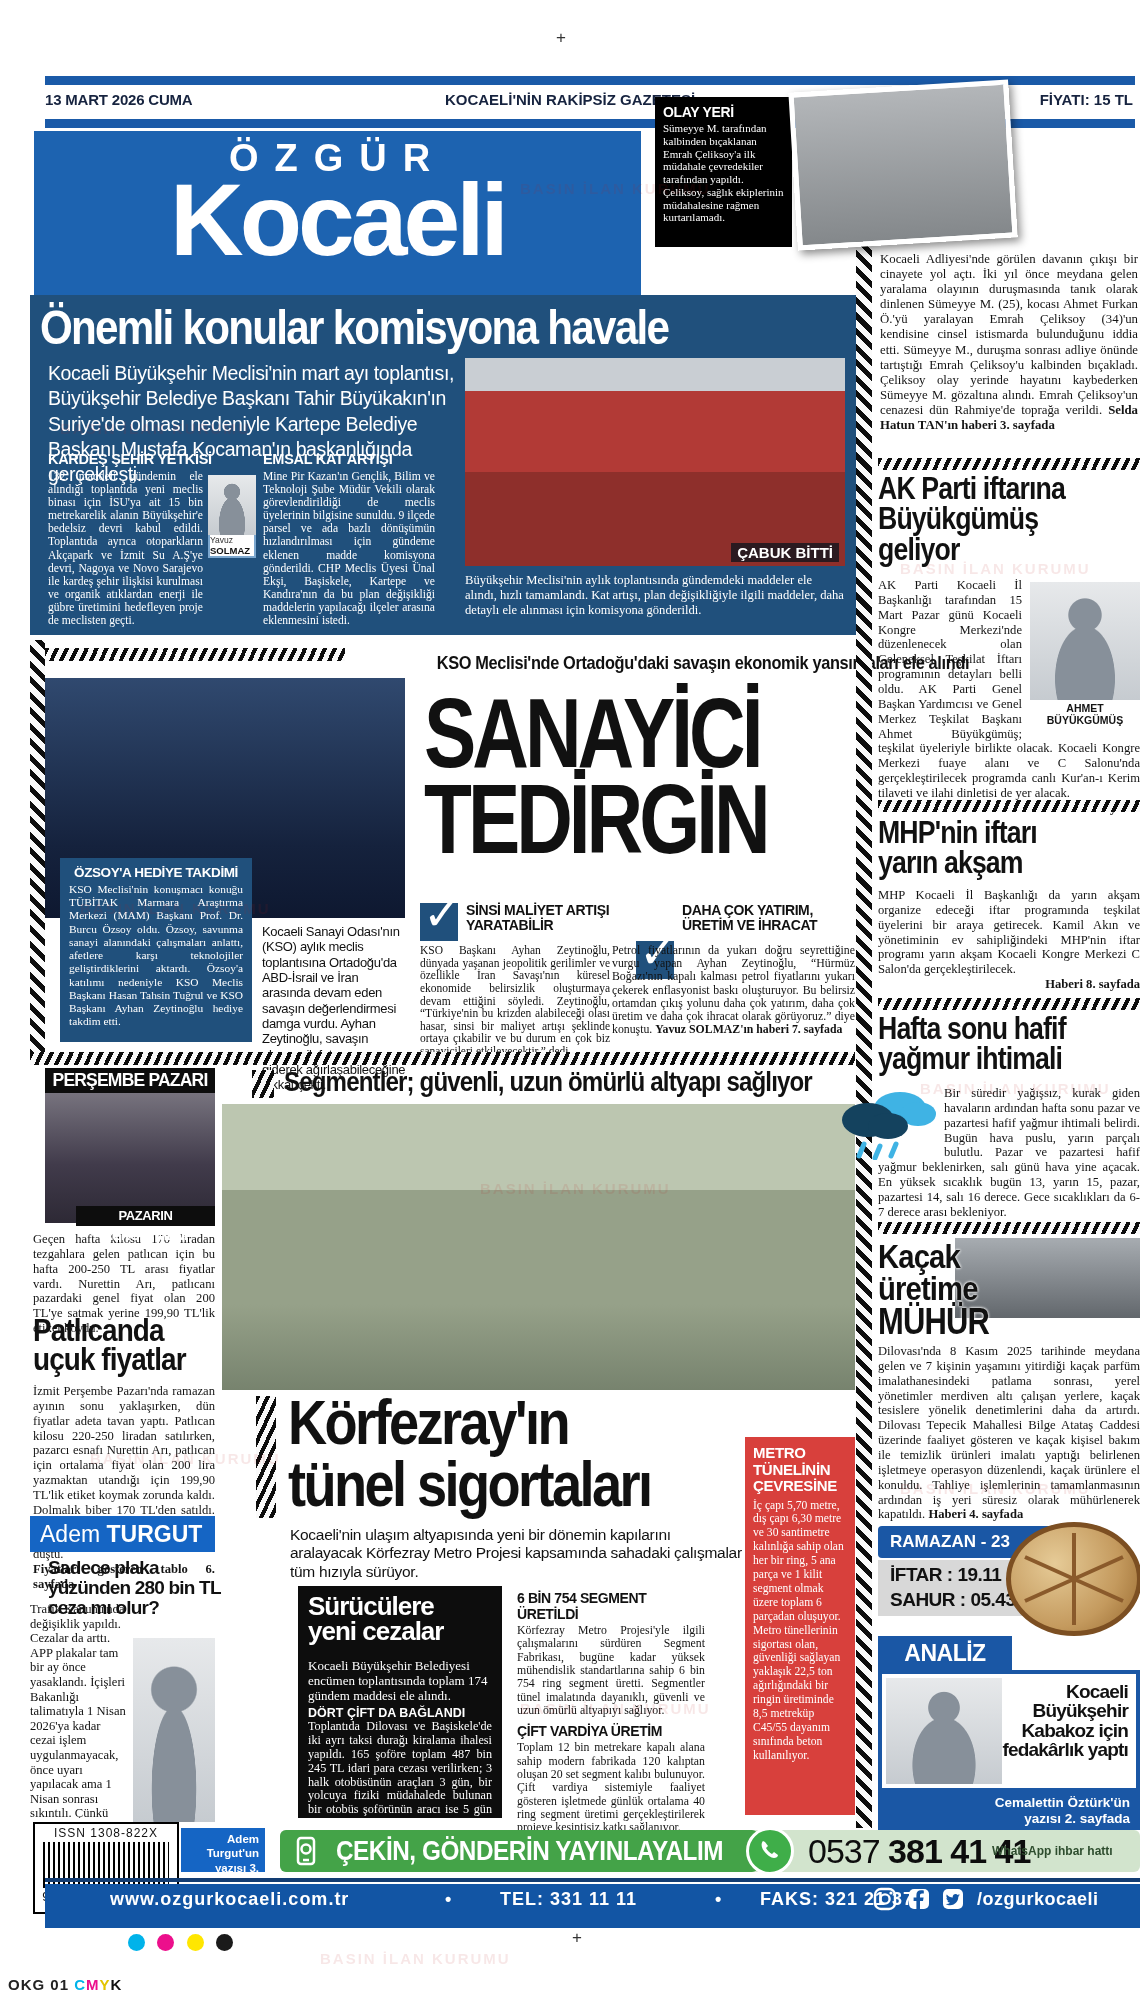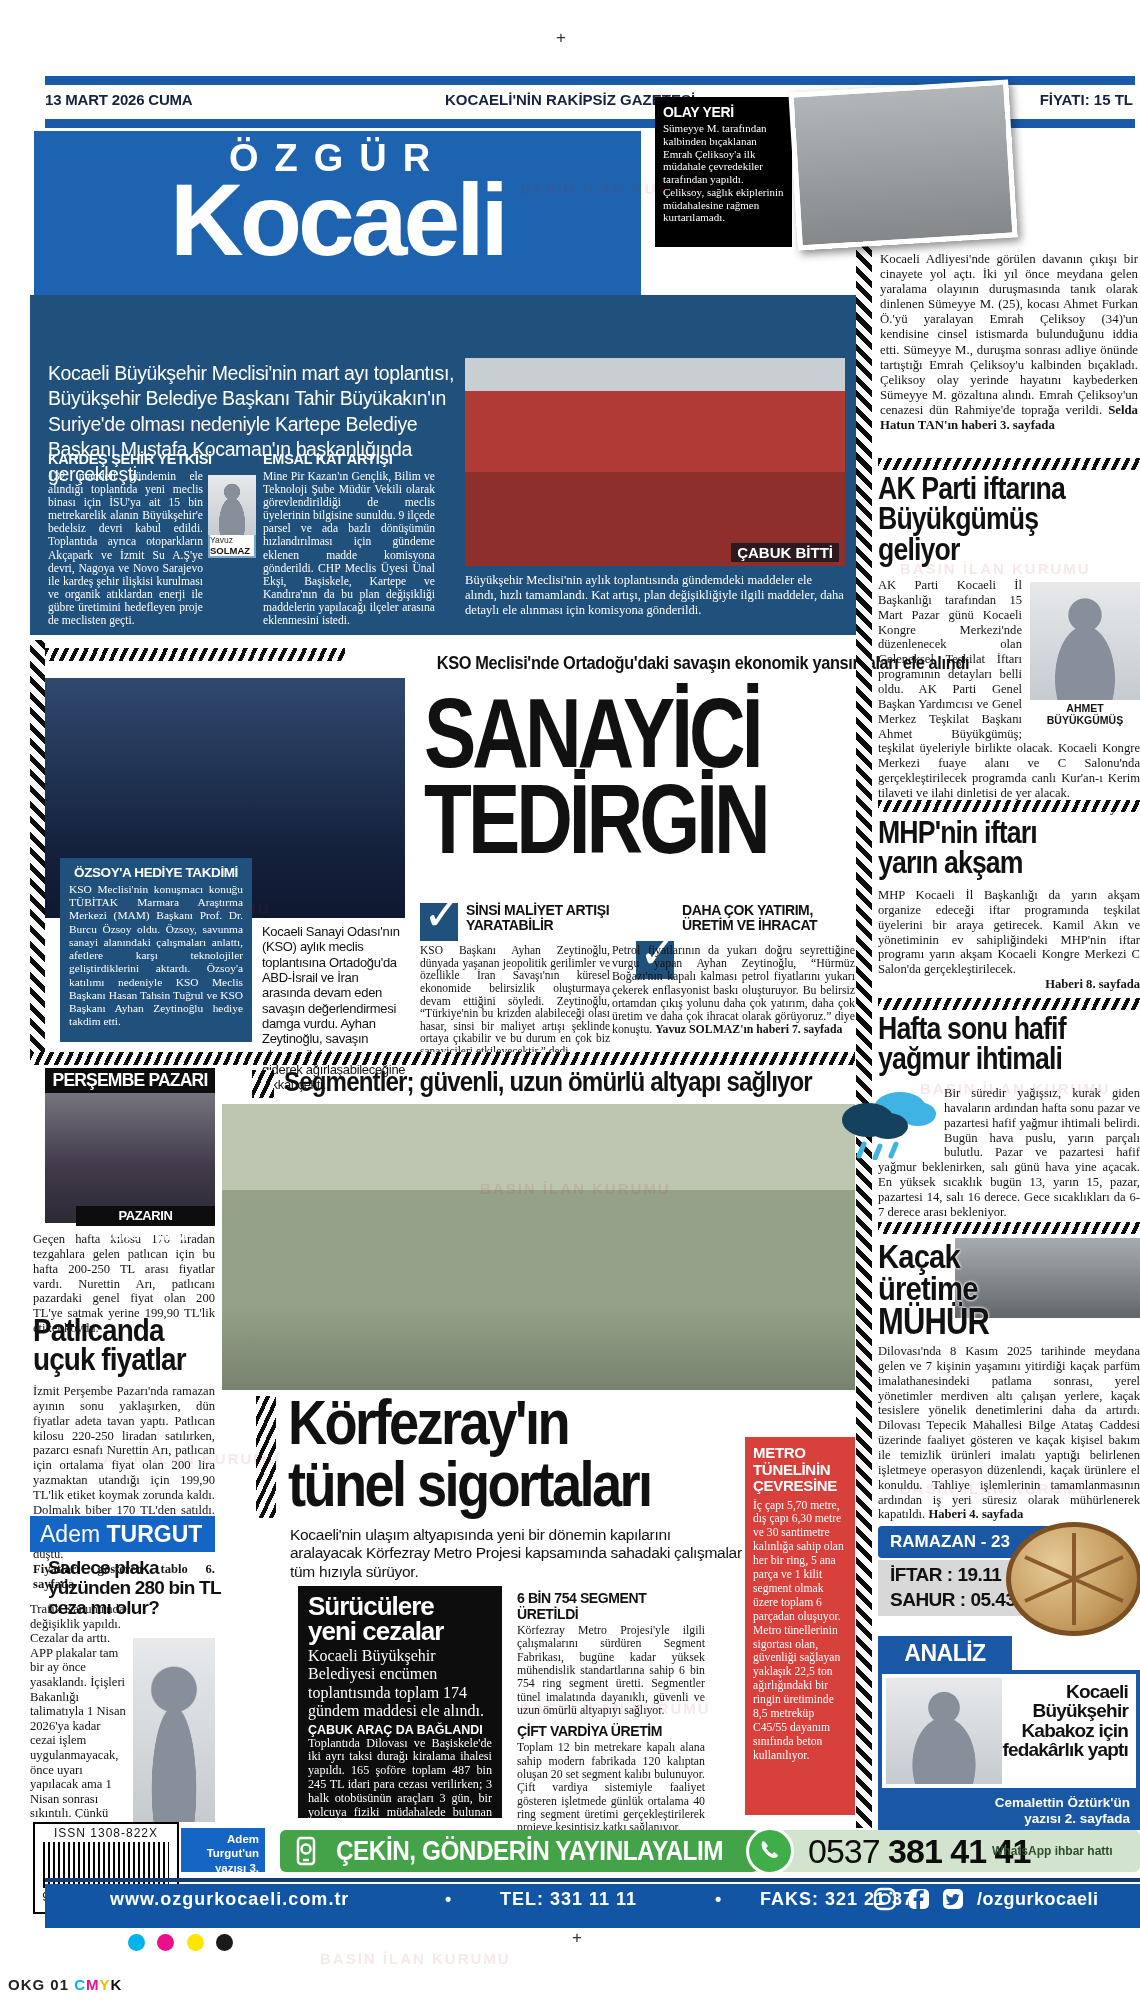--- a/index.html
+++ b/index.html
@@ -58,20 +58,23 @@
     <div class="b" style="font-size:14px;letter-spacing:-.3px">OLAY YERİ</div>
     <div class="ser" style="font-size:11px;line-height:1.16;margin-top:2px">Sümeyye M. tarafından kalbinden bıçaklanan Emrah Çeliksoy'a ilk müdahale çevredekiler tarafından yapıldı. Çeliksoy, sağlık ekiplerinin müdahalesine rağmen kurtarılamadı.</div>
   </div>
   <div class="abs ph-street" style="left:793px;top:86px;width:210px;height:148px;border:5px solid #fff;box-shadow:3px 4px 8px rgba(0,0,0,.45);transform:rotate(-3.5deg);z-index:2"></div>
   <div class="abs bodytxt" style="left:880px;top:252px;width:258px;font-size:12.8px">
     <span>Kocaeli Adliyesi'nde görülen davanın çıkışı bir cinayete yol açtı. İki yıl önce meydana gelen yaralama olayının duruşmasında tanık olarak dinlenen Sümeyye M. (25), kocası Ahmet Furkan Ö.'yü yaralayan Emrah Çeliksoy (34)'un kendisine cinsel istismarda bulunduğunu iddia etti. Sümeyye M., duruşma sonrası adliye önünde tartıştığı Emrah Çeliksoy'u kalbinden bıçakladı. Çeliksoy olay yerinde hayatını kaybederken Sümeyye M. gözaltına alındı. Emrah Çeliksoy'un cenazesi dün Rahmiye'de toprağa verildi.</span>
     <strong>Selda Hatun TAN'ın haberi 3. sayfada</strong>
   </div>
 
   <div class="abs panel" style="left:30px;top:295px;width:826px;height:340px;overflow:hidden">
+    <div class="abs" style="left:10px;top:4px">
+      <span class="sxl b w" style="font-size:49px;letter-spacing:-2px">Önemli konular komisyona havale</span>
+    </div>
     <div class="abs w" style="left:18px;top:66px;width:408px;font-size:19.5px;line-height:1.3;font-weight:500;letter-spacing:-.4px">Kocaeli Büyükşehir Meclisi'nin mart ayı toplantısı, Büyükşehir Belediye Başkanı Tahir Büyükakın'ın Suriye'de olması nedeniyle Kartepe Belediye Başkanı Mustafa Kocaman'ın başkanlığında gerçekleşti.</div>
     <div class="abs b w subttl" style="left:18px;top:156px;font-size:14.5px">KARDEŞ ŞEHİR YETKİSİ</div>
     <div class="abs ser w" style="left:18px;top:175px;width:155px;font-size:11.6px;line-height:1.13;text-align:justify">132 maddeli gündemin ele alındığı toplantıda yeni meclis binası için İSU'ya ait 15 bin metrekarelik alanın Büyükşehir'e bedelsiz devri kabul edildi. Toplantıda ayrıca otoparkların Akçapark ve İzmit Su A.Ş'ye devri, Nagoya ve Novo Sarajevo ile kardeş şehir ilişkisi kurulması ve organik atıklardan enerji ile gübre üretimini hedefleyen proje de meclisten geçti.</div>
     <div class="abs" style="left:178px;top:180px;width:48px">
       <div class="portrait" style="width:48px;height:60px"></div>
       <div style="background:#fff;border:2px solid #7ba7cf;border-top:0">
         <div style="font-size:8.5px;color:#333">Yavuz</div>
         <div class="b" style="font-size:9.5px;color:#111">SOLMAZ</div>
       </div>
     </div>
@@ -246,22 +249,22 @@
   <div class="abs" style="left:745px;top:1437px;width:110px;height:378px;background:#d8403c;color:#fff;padding:8px 8px;box-sizing:border-box;z-index:4">
     <div class="b" style="font-size:15px;line-height:1.1;letter-spacing:-.3px">METRO TÜNELİNİN ÇEVRESİNE</div>
     <div class="ser" style="font-size:11.6px;line-height:1.2;margin-top:4px">İç çapı 5,70 metre, dış çapı 6,30 metre ve 30 santimetre kalınlığa sahip olan her bir ring, 5 ana parça ve 1 kilit segment olmak üzere toplam 6 parçadan oluşuyor. Metro tünellerinin sigortası olan, güvenliği sağlayan yaklaşık 22,5 ton ağırlığındaki bir ringin üretiminde 8,5 metreküp C45/55 dayanım sınıfında beton kullanılıyor.</div>
   </div>
 
   <div class="abs" style="left:298px;top:1586px;width:204px;height:232px;background:#0d0d0d;color:#fff;padding:8px 10px;box-sizing:border-box;overflow:hidden">
     <div class="b" style="font-size:26px;line-height:.95;letter-spacing:-1px">
       <span>Sürücülere</span><br>
       <span>yeni cezalar</span>
     </div>
-    <div class="ser" style="font-size:16px;line-height:1.13;margin-top:4px">Kocaeli Büyükşehir Belediyesi encümen toplantısında toplam 174 gündem maddesi ele alındı.</div>
-    <div class="b" style="font-size:12.5px;margin-top:3px">ÇABUK ARAÇ DA BAĞLANDI</div>
+    <div class="ser" style="font-size:13px;line-height:1.13;margin-top:16px">Kocaeli Büyükşehir Belediyesi encümen toplantısında toplam 174 gündem maddesi ele alındı.</div>
+    <div class="b" style="font-size:12.5px;margin-top:3px">DÖRT ÇİFT DA BAĞLANDI</div>
     <div class="ser" style="font-size:12.2px;line-height:1.13;text-align:justify">
       <span>Toplantıda Dilovası ve Başiskele'de iki ayrı taksi durağı kiralama ihalesi yapıldı. 165 şoföre toplam 487 bin 245 TL idari para cezası verilirken; 3 halk otobüsünün araçları 3 gün, bir yolcuya fiziki müdahalede bulunan bir otobüs şoförünün aracı ise 5 gün süreyle bağlandı.</span>
       <strong>Haberi 7. sayfada</strong>
     </div>
   </div>
 
   <div class="abs" style="left:517px;top:1590px;width:188px">
     <div class="b" style="font-size:14px;letter-spacing:-.4px">6 BİN 754 SEGMENT ÜRETİLDİ</div>
     <div class="bodytxt" style="font-size:11.8px;line-height:1.13;margin-top:2px">Körfezray Metro Projesi'yle ilgili çalışmalarını sürdüren Segment Fabrikası, bugüne kadar yüksek mühendislik standartlarına sahip 6 bin 754 ring segment üretti. Segmentler tünel imalatında dayanıklı, güvenli ve uzun ömürlü altyapıyı sağlıyor.</div>
     <div class="b" style="font-size:14px;letter-spacing:-.4px;margin-top:6px">ÇİFT VARDİYA ÜRETİM</div>

